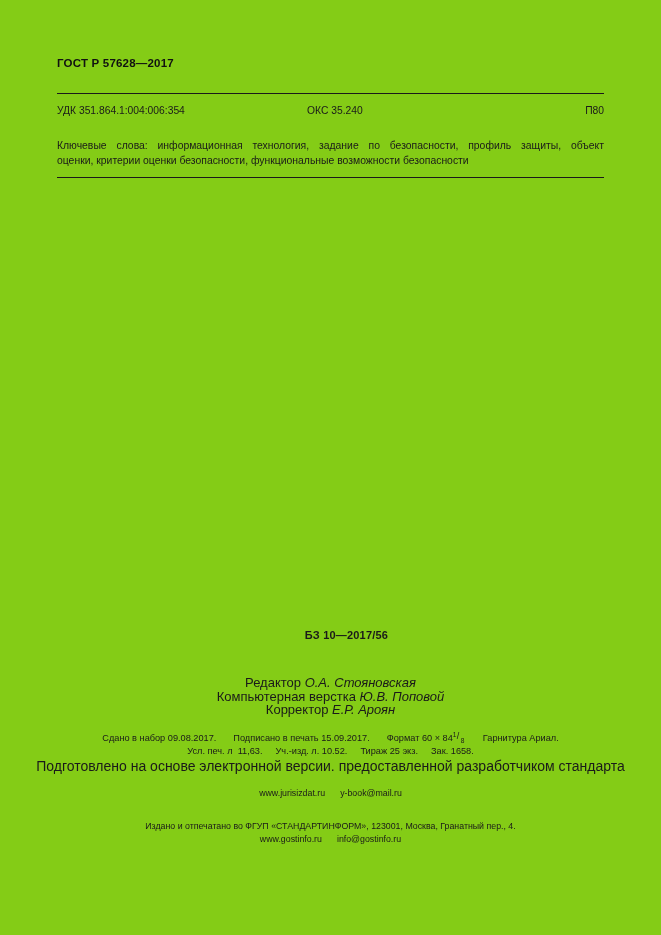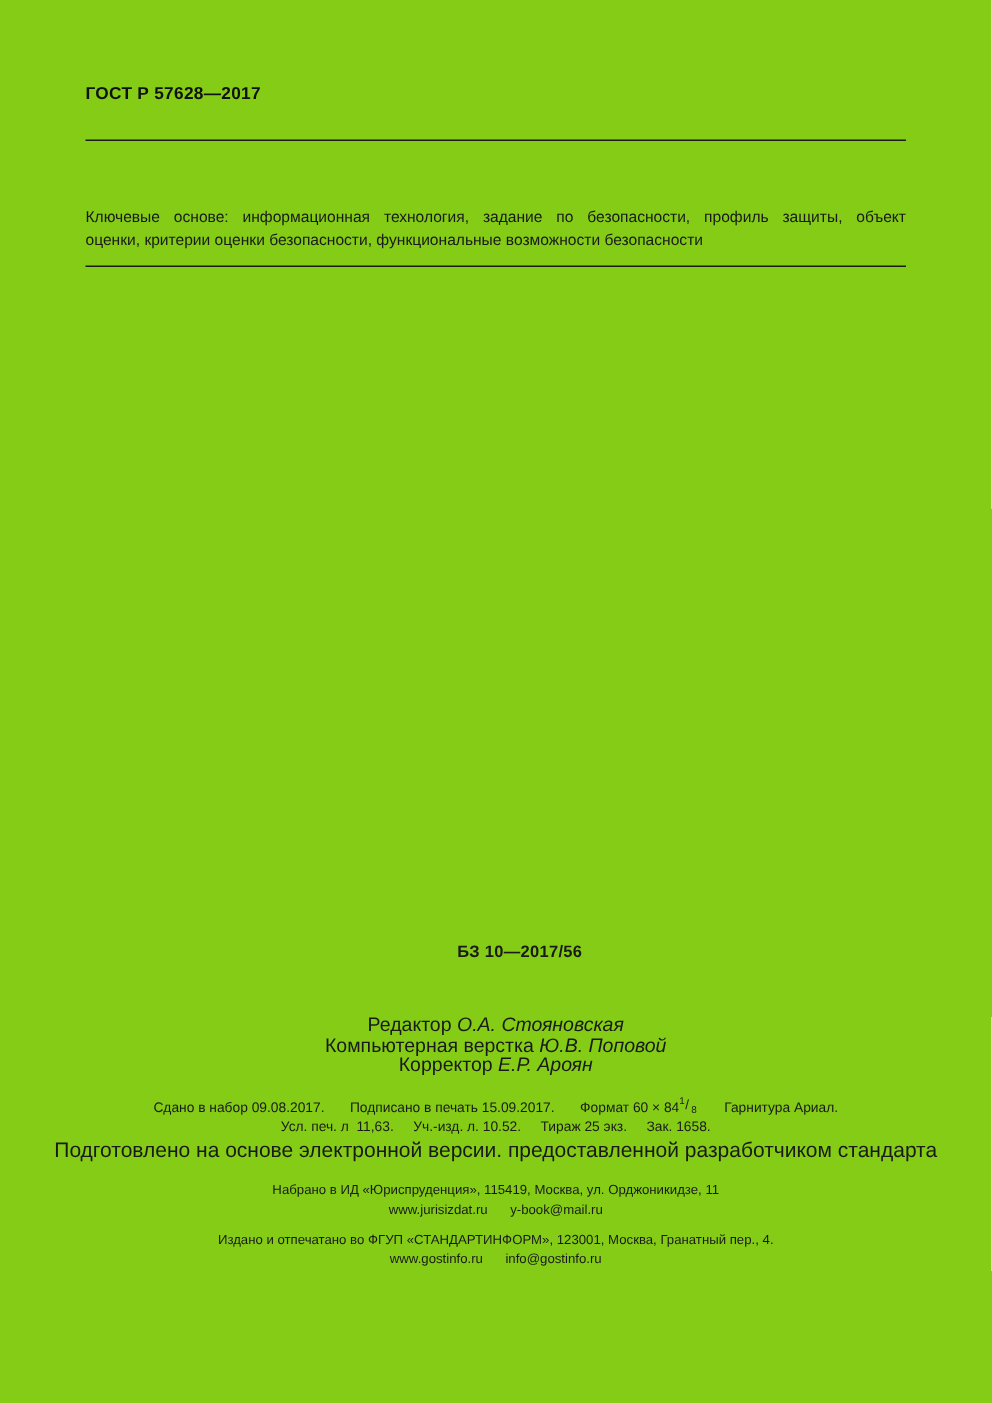--- a/index.html
+++ b/index.html
@@ -185,23 +185,28 @@
 </style>
 </head>
 <body>
 
 <div class="page">
 
   <div class="doc-header">ГОСТ Р 57628—2017</div>
 
   <div class="rule rule-top"></div>
 
+  <div class="meta-row">
+    <span class="meta-udk">УДК 351.864.1:004:006:354</span>
+    <span class="meta-oks">ОКС 35.240</span>
+    <span class="meta-code">П80</span>
+  </div>
 
   <div class="keywords">
-    <span class="kw-line1">Ключевые основе: информационная технология, задание по безопасности, профиль защиты, объект</span>
+    <span class="kw-line1">Ключевые слова: информационная технология, задание по безопасности, профиль защиты, объект</span>
     <span class="kw-line2">оценки, критерии оценки безопасности, функциональные возможности безопасности</span>
   </div>
 
   <div class="rule rule-bottom"></div>
 
   <div class="body-blank"></div>
 
   <div class="bz-code">БЗ 10—2017/56</div>
 
   <div class="credits">
@@ -217,21 +222,20 @@
   </div>
 
   <div class="print-info">
     <span class="pi-line"><span>Сдано в набор 09.08.2017.</span><span class="gap-l"></span><span>Подписано в печать 15.09.2017.</span><span class="gap-l"></span><span>Формат 60 × 84</span><span class="frac"><span class="num">1</span><span class="sol">/</span><span class="den">8</span></span><span class="gap-l"></span><span>Гарнитура Ариал.</span></span>
     <span class="pi-line"><span>Усл. печ. л  11,63.</span><span class="gap-m"></span><span>Уч.-изд. л. 10.52.</span><span class="gap-m"></span><span>Тираж 25 экз.</span><span class="gap-m"></span><span>Зак. 1658.</span></span>
   </div>
 
   <div class="e-version">Подготовлено на основе электронной версии. предоставленной разработчиком стандарта</div>
 
   <div class="pub-block pub-jurisizdat">
-    <div>Набрано в ИД «Юриспруденция», 115419, Москва, ул. Орджоникидзе, 11</div>
     <div class="contacts"><span>www.jurisizdat.ru</span><span class="sep"></span><span>y-book@mail.ru</span></div>
   </div>
 
   <div class="pub-block pub-gostinfo">
     <div>Издано и отпечатано во ФГУП «СТАНДАРТИНФОРМ», 123001, Москва, Гранатный пер., 4.</div>
     <div class="contacts"><span>www.gostinfo.ru</span><span class="sep"></span><span>info@gostinfo.ru</span></div>
   </div>
 
 </div>
 

